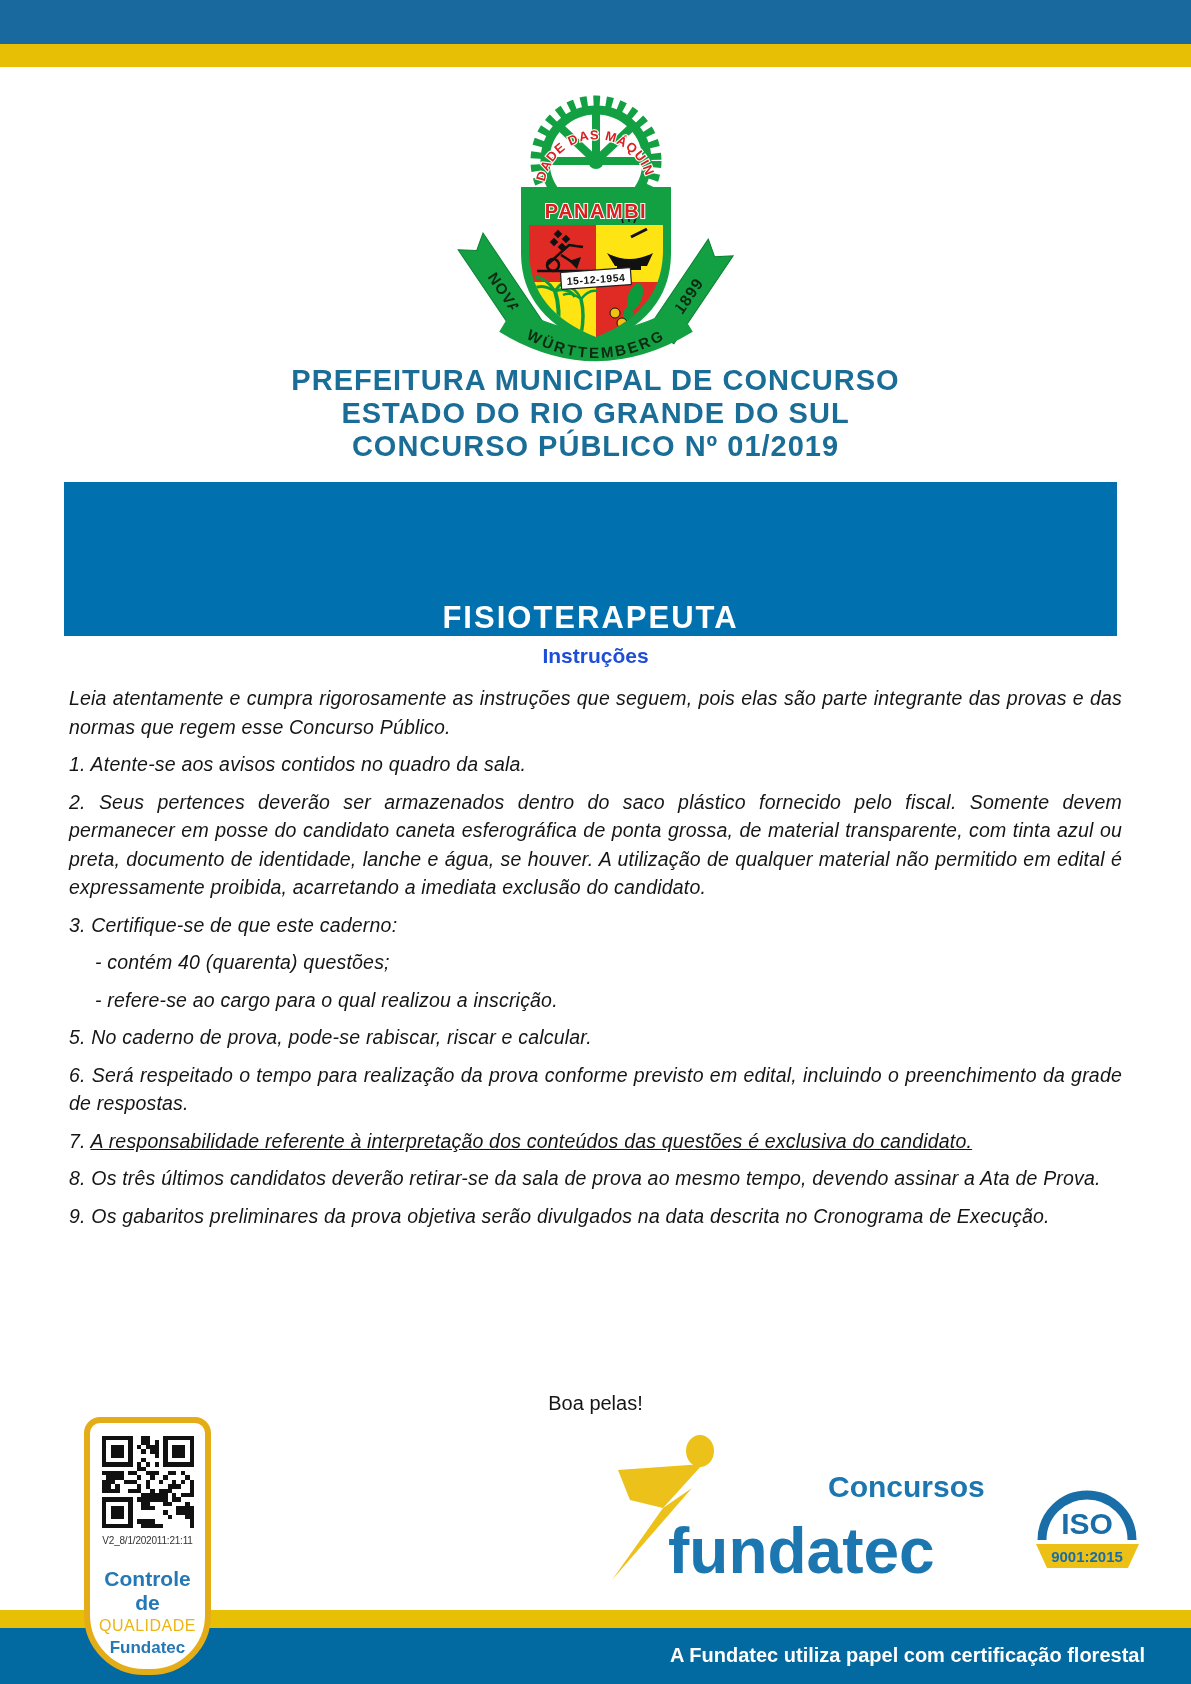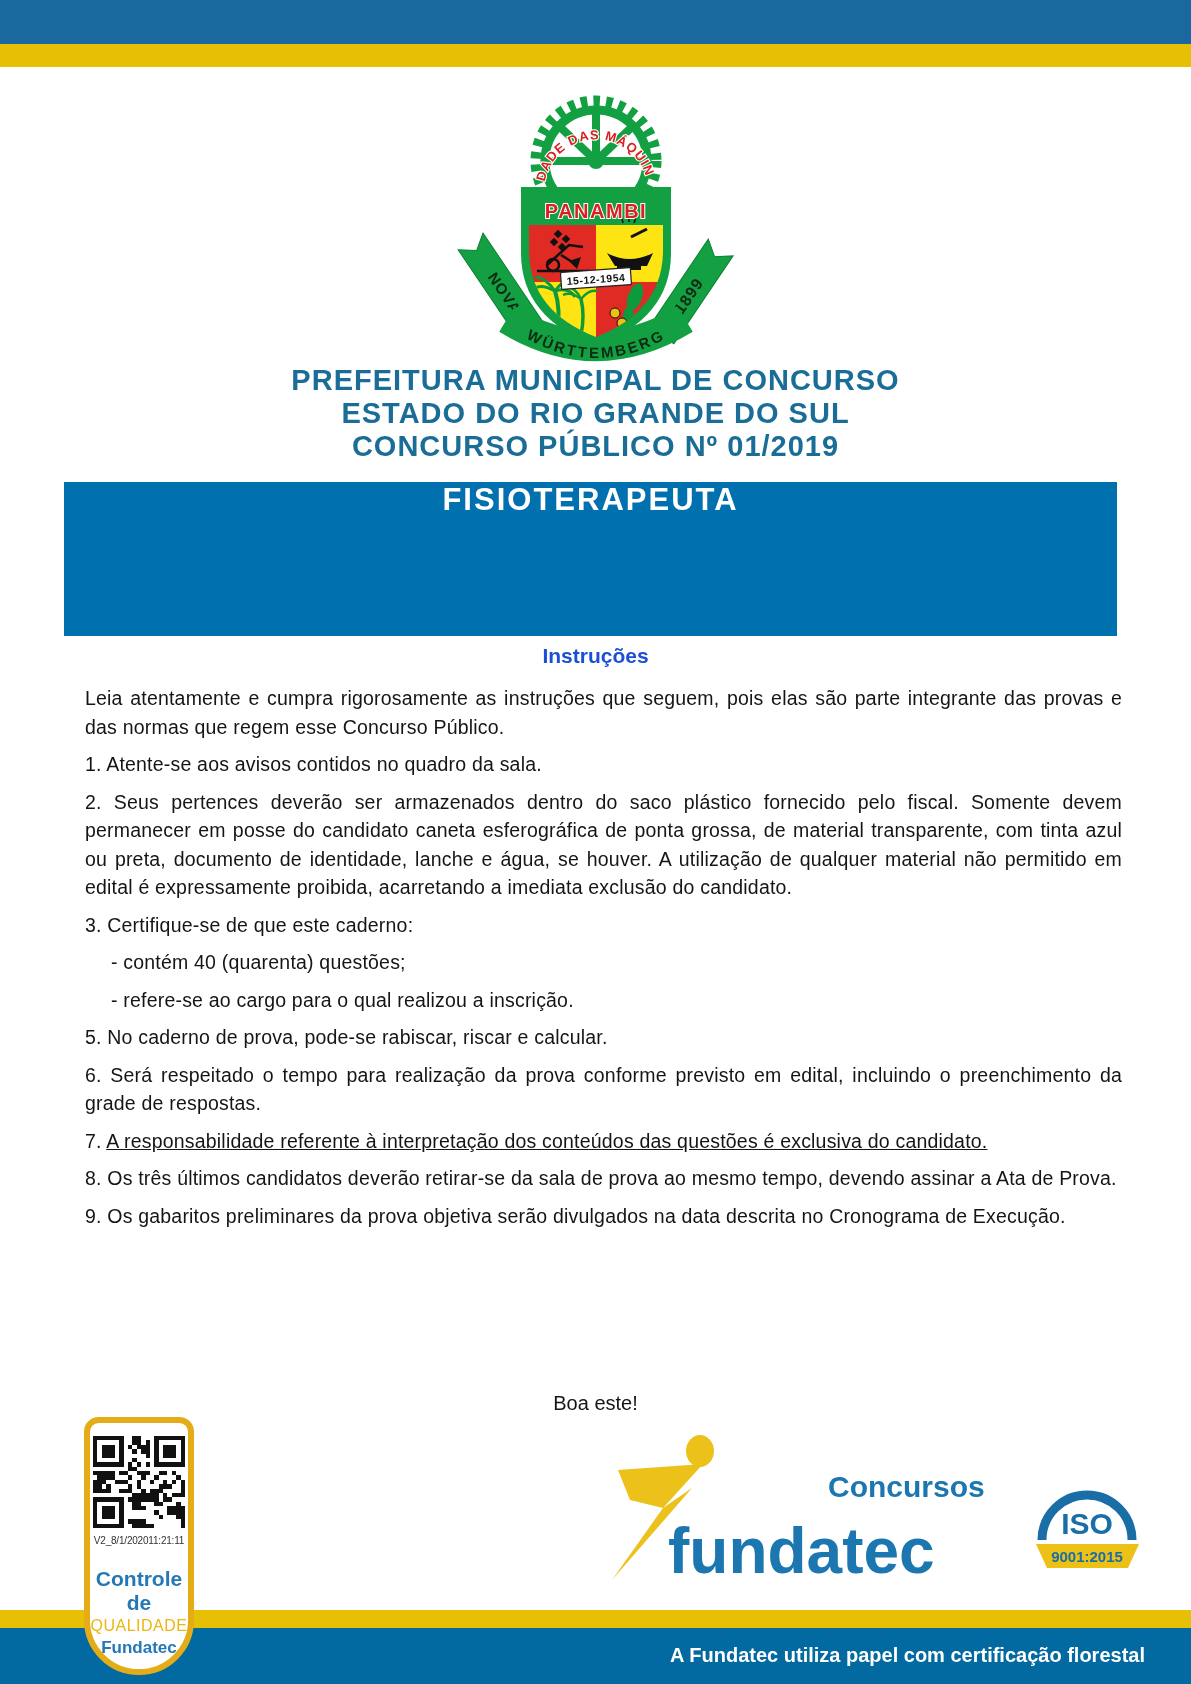--- a/index.html
+++ b/index.html
@@ -8,33 +8,33 @@
   
   .bar-top-blue{position:absolute;top:0;left:0;width:100%;height:44px;background:#19699f;}
   .bar-top-yellow{position:absolute;top:44px;left:0;width:100%;height:23px;background:#e7bf04;}
   
   .crest{position:absolute;left:457px;top:74px;width:278px;height:296px;}
   
   .org-header{position:absolute;top:364px;left:0;width:100%;text-align:center;
               color:#1a6d96;font-weight:bold;font-size:29px;line-height:33px;letter-spacing:1px;}
   
   .banner{position:absolute;left:64px;top:482px;width:1053px;height:154px;background:#0070ae;
-          display:flex;align-items:flex-start;justify-content:center;}
+          display:flex;align-items:flex-end;justify-content:center;}
   .banner-title{color:#ffffff;font-size:31px;font-weight:bold;letter-spacing:2px;}
   
   .instr-heading{position:absolute;top:644px;left:0;width:100%;text-align:center;
                  color:#1d4ed8;font-size:21px;font-weight:bold;}
   .instr-body{position:absolute;top:684px;left:69px;width:1053px;font-size:19.5px;
               line-height:28.5px;letter-spacing:.2px;color:#151515;}
-  .instr-body p{margin:0 0 9px 16px;}
+  .instr-body p{margin:0 0 9px 0;font-style:italic;}
   .instr-body p.indent{padding-left:26px;}
   .u{text-decoration:underline;}
   .closing{position:absolute;top:1392px;left:0;width:100%;text-align:center;font-size:20px;}
   
-  .quality-badge{position:absolute;left:84px;top:1417px;width:110px;height:258px;background:#fff;
+  .quality-badge{position:absolute;left:84px;top:1417px;width:127px;height:258px;background:#fff;
                  border:6px solid #e4ad17;border-radius:16px 16px 60px 60px;box-sizing:border-box;
                  z-index:5;text-align:center;}
   .qr-wrap{margin:13px auto 0 auto;width:92px;height:92px;}
   .badge-version{font-size:10px;color:#333;margin-top:7px;letter-spacing:-0.2px;white-space:nowrap;}
   .badge-l1{font-size:21px;font-weight:bold;color:#2478b6;margin-top:21px;}
   .badge-l2{font-size:16px;font-weight:normal;color:#ecb612;margin-top:2px;letter-spacing:.5px;}
   .badge-l3{font-size:17px;font-weight:bold;color:#2478b6;margin-top:3px;}
   
   .logo-icon{position:absolute;left:600px;top:1430px;width:120px;height:155px;}
   .logo-tagline{position:absolute;left:828px;top:1470px;font-size:30px;font-weight:bold;color:#1c77b0;}
@@ -184,21 +184,21 @@
         <p class="indent" style="text-align: left;">- contém 40 (quarenta) questões;</p>
         <p class="indent" style="text-align: left;">- refere-se ao cargo para o qual realizou a inscrição.</p>
         <p class="" style="text-align: left;">5. No caderno de prova, pode-se rabiscar, riscar e calcular.</p>
         <p class="" style="text-align: justify;">6. Será respeitado o tempo para realização da prova conforme previsto em edital, incluindo o preenchimento da grade de respostas.</p>
         <p class="" style="text-align: left;"><span>7. </span><span class="u">A responsabilidade referente à interpretação dos conteúdos das questões é exclusiva do candidato.</span></p>
         <p class="" style="text-align: justify;">8. Os três últimos candidatos deverão retirar-se da sala de prova ao mesmo tempo, devendo assinar a Ata de Prova.</p>
         <p class="" style="text-align: justify;">9. Os gabaritos preliminares da prova objetiva serão divulgados na data descrita no Cronograma de Execução.</p>
       </div>
   </div>
 
-  <div class="closing">Boa este!</div>
+  <div class="closing">Boa pelas!</div>
 
   <div class="quality-badge">
     <div class="qr-wrap">
       <svg id="qr-svg" width="92" height="92" viewBox="0 0 92 92" style="shape-rendering:crispEdges" fill="#111">
           <rect x="0" y="0" width="4.380952380952381" height="4.380952380952381"></rect>
           <rect x="0" y="4.380952380952381" width="4.380952380952381" height="4.380952380952381"></rect>
           <rect x="0" y="8.761904761904763" width="4.380952380952381" height="4.380952380952381"></rect>
           <rect x="0" y="13.142857142857144" width="4.380952380952381" height="4.380952380952381"></rect>
           <rect x="0" y="17.523809523809526" width="4.380952380952381" height="4.380952380952381"></rect>
           <rect x="0" y="21.904761904761905" width="4.380952380952381" height="4.380952380952381"></rect>

